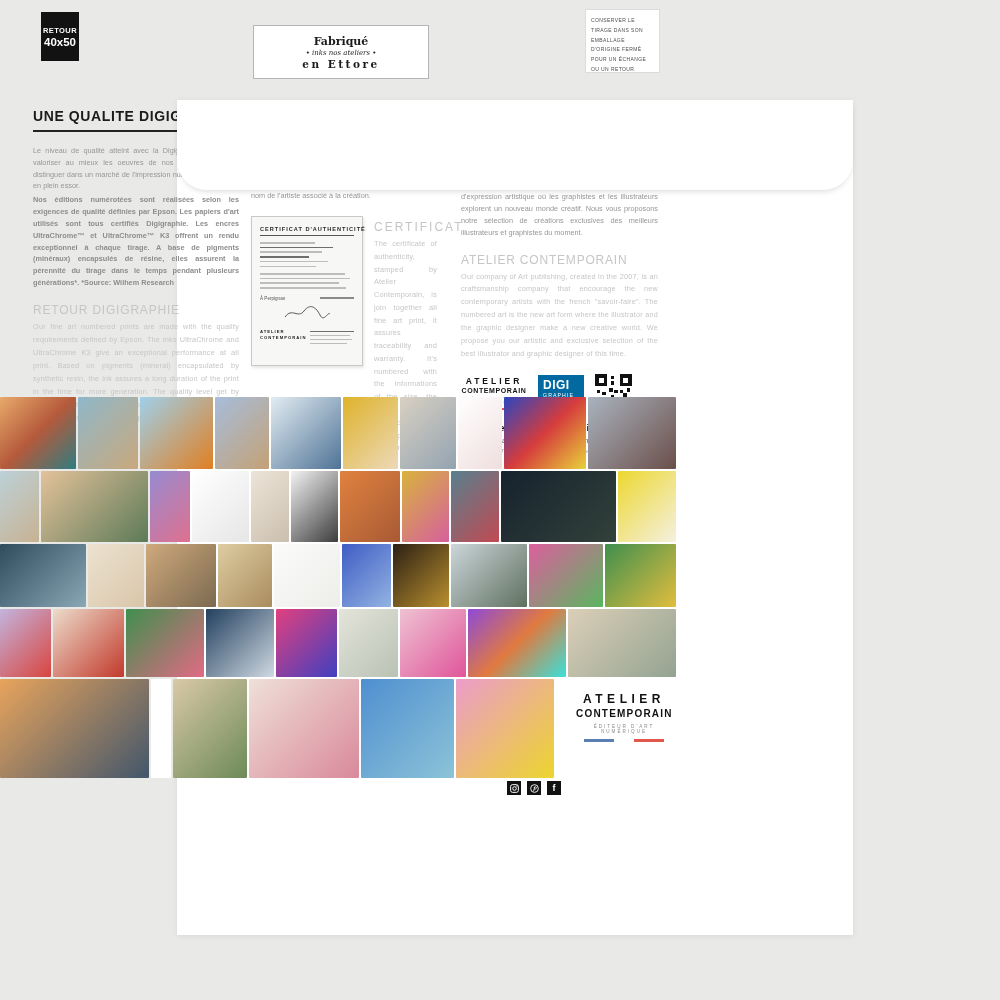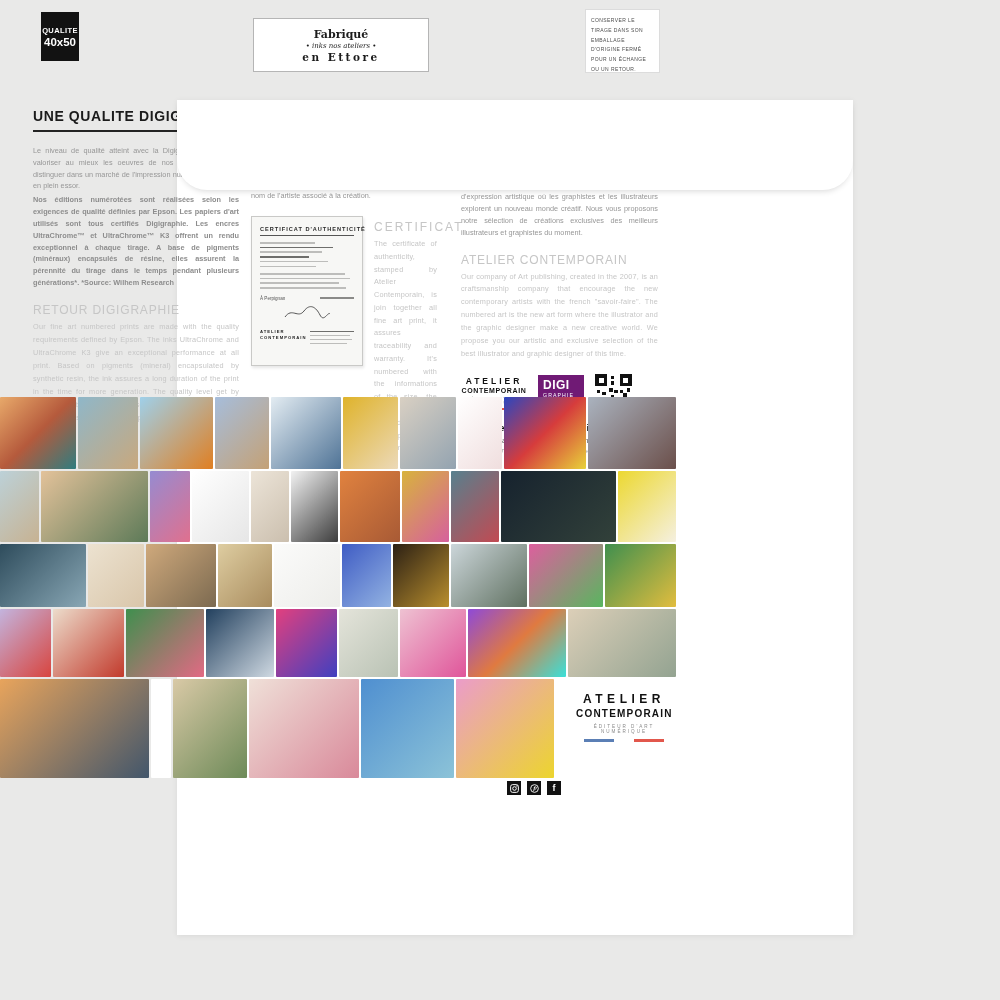--- a/index.html
+++ b/index.html
@@ -14,21 +14,21 @@
            background:#ffffff; border-radius:2px 2px 30px 30px;
            box-shadow:0 4px 6px -3px rgba(0,0,0,.16); z-index:2; }
 
   
   .format-badge { position:absolute; left:41px; top:12px; width:38px; height:49px;
     background:#121212; color:#fff; z-index:3; display:flex; flex-direction:column;
     align-items:center; justify-content:center; text-align:center; }
   .format-badge .f1 { font-size:7.5px; font-weight:bold; letter-spacing:.4px; }
   .format-badge .f2 { font-size:11.5px; font-weight:bold; margin-top:1px; }
 
-  .made-in { position:absolute; left:253px; top:18px; width:176px; height:54px; z-index:3;
+  .made-in { position:absolute; left:253px; top:25px; width:176px; height:54px; z-index:3;
     border:1px solid #b5b5b5; background:#fff; display:flex; flex-direction:column;
     align-items:center; justify-content:center; font-family:"DejaVu Serif", serif; color:#1c1c1c; }
   .made-in .m1 { font-size:11px; font-weight:bold; }
   .made-in .m2 { font-size:7px; font-style:italic; margin:1px 0; }
   .made-in .m3 { font-size:10.5px; font-weight:bold; letter-spacing:2.5px; }
 
   .keep-note { position:absolute; left:585px; top:9px; width:75px; height:64px; z-index:3;
     border:1px solid #dcdcdc; background:#fff; padding:6px 5px;
     font-size:5px; line-height:1.95; letter-spacing:.4px; color:#4d4d4d; text-transform:uppercase; }
 
@@ -71,21 +71,21 @@
   .cert-side .en { line-height:1.75; }
 
   
   .logo-row { display:flex; align-items:center; margin-top:13px; gap:11px; }
   .ac-mini { width:66px; text-align:center; color:#111; }
   .ac-mini .l1 { font-size:8.5px; font-weight:bold; letter-spacing:3px; }
   .ac-mini .l2 { font-size:7px; font-weight:bold; letter-spacing:.6px; margin-top:1px; }
   .ac-mini .l3 { font-size:3.6px; letter-spacing:1.4px; color:#888; margin-top:3px; text-transform:uppercase; }
   .flag-bars { display:flex; justify-content:space-between; margin-top:3px; padding:0 4px; }
   .flag-bars i { display:block; width:22px; height:2px; }
-  .digi { width:46px; height:36px; background:#701a75; color:#fff; padding:4px 23px 3px 5px; }
+  .digi { width:46px; height:36px; background:#0369a1; color:#fff; padding:4px 23px 3px 5px; }
   .digi .d1 { font-size:12px; font-weight:bold; letter-spacing:.5px; line-height:1; }
   .digi .d2 { font-size:5.2px; letter-spacing:1.1px; margin-top:1px; }
   .digi .d3 { font-size:3.6px; text-align:right; margin-top:2px; color:#ddd; }
   .qr { width:37px; height:37px; }
 
   .site  { margin-top:12px; font-size:9.3px; font-weight:bold; letter-spacing:1px; color:#151515; }
   .email { margin-top:3px; font-size:7.6px; letter-spacing:1.1px; color:#5a5a5a; }
   .addr  { margin-top:3px; font-size:6px; letter-spacing:.3px; color:#8f8f8f; }
 
   
@@ -110,21 +110,21 @@
 </style>
 </head>
 <body>
 
 <div class="stage">
 
   <div class="sheet"></div>
   <div class="flap"></div>
 
   <div class="format-badge">
-    <span class="f1">QUALITE</span>
+    <span class="f1">RETOUR</span>
     <span class="f2">40x50</span>
   </div>
 
   <div class="made-in">
     <span class="m1">Fabriqué</span>
     <span class="m2">•  inks nos ateliers  •</span>
     <span class="m3">en Ettore</span>
   </div>
 
   <div class="keep-note">CONSERVER LE TIRAGE DANS SON EMBALLAGE D'ORIGINE FERMÉ POUR UN ÉCHANGE OU UN RETOUR.</div>

